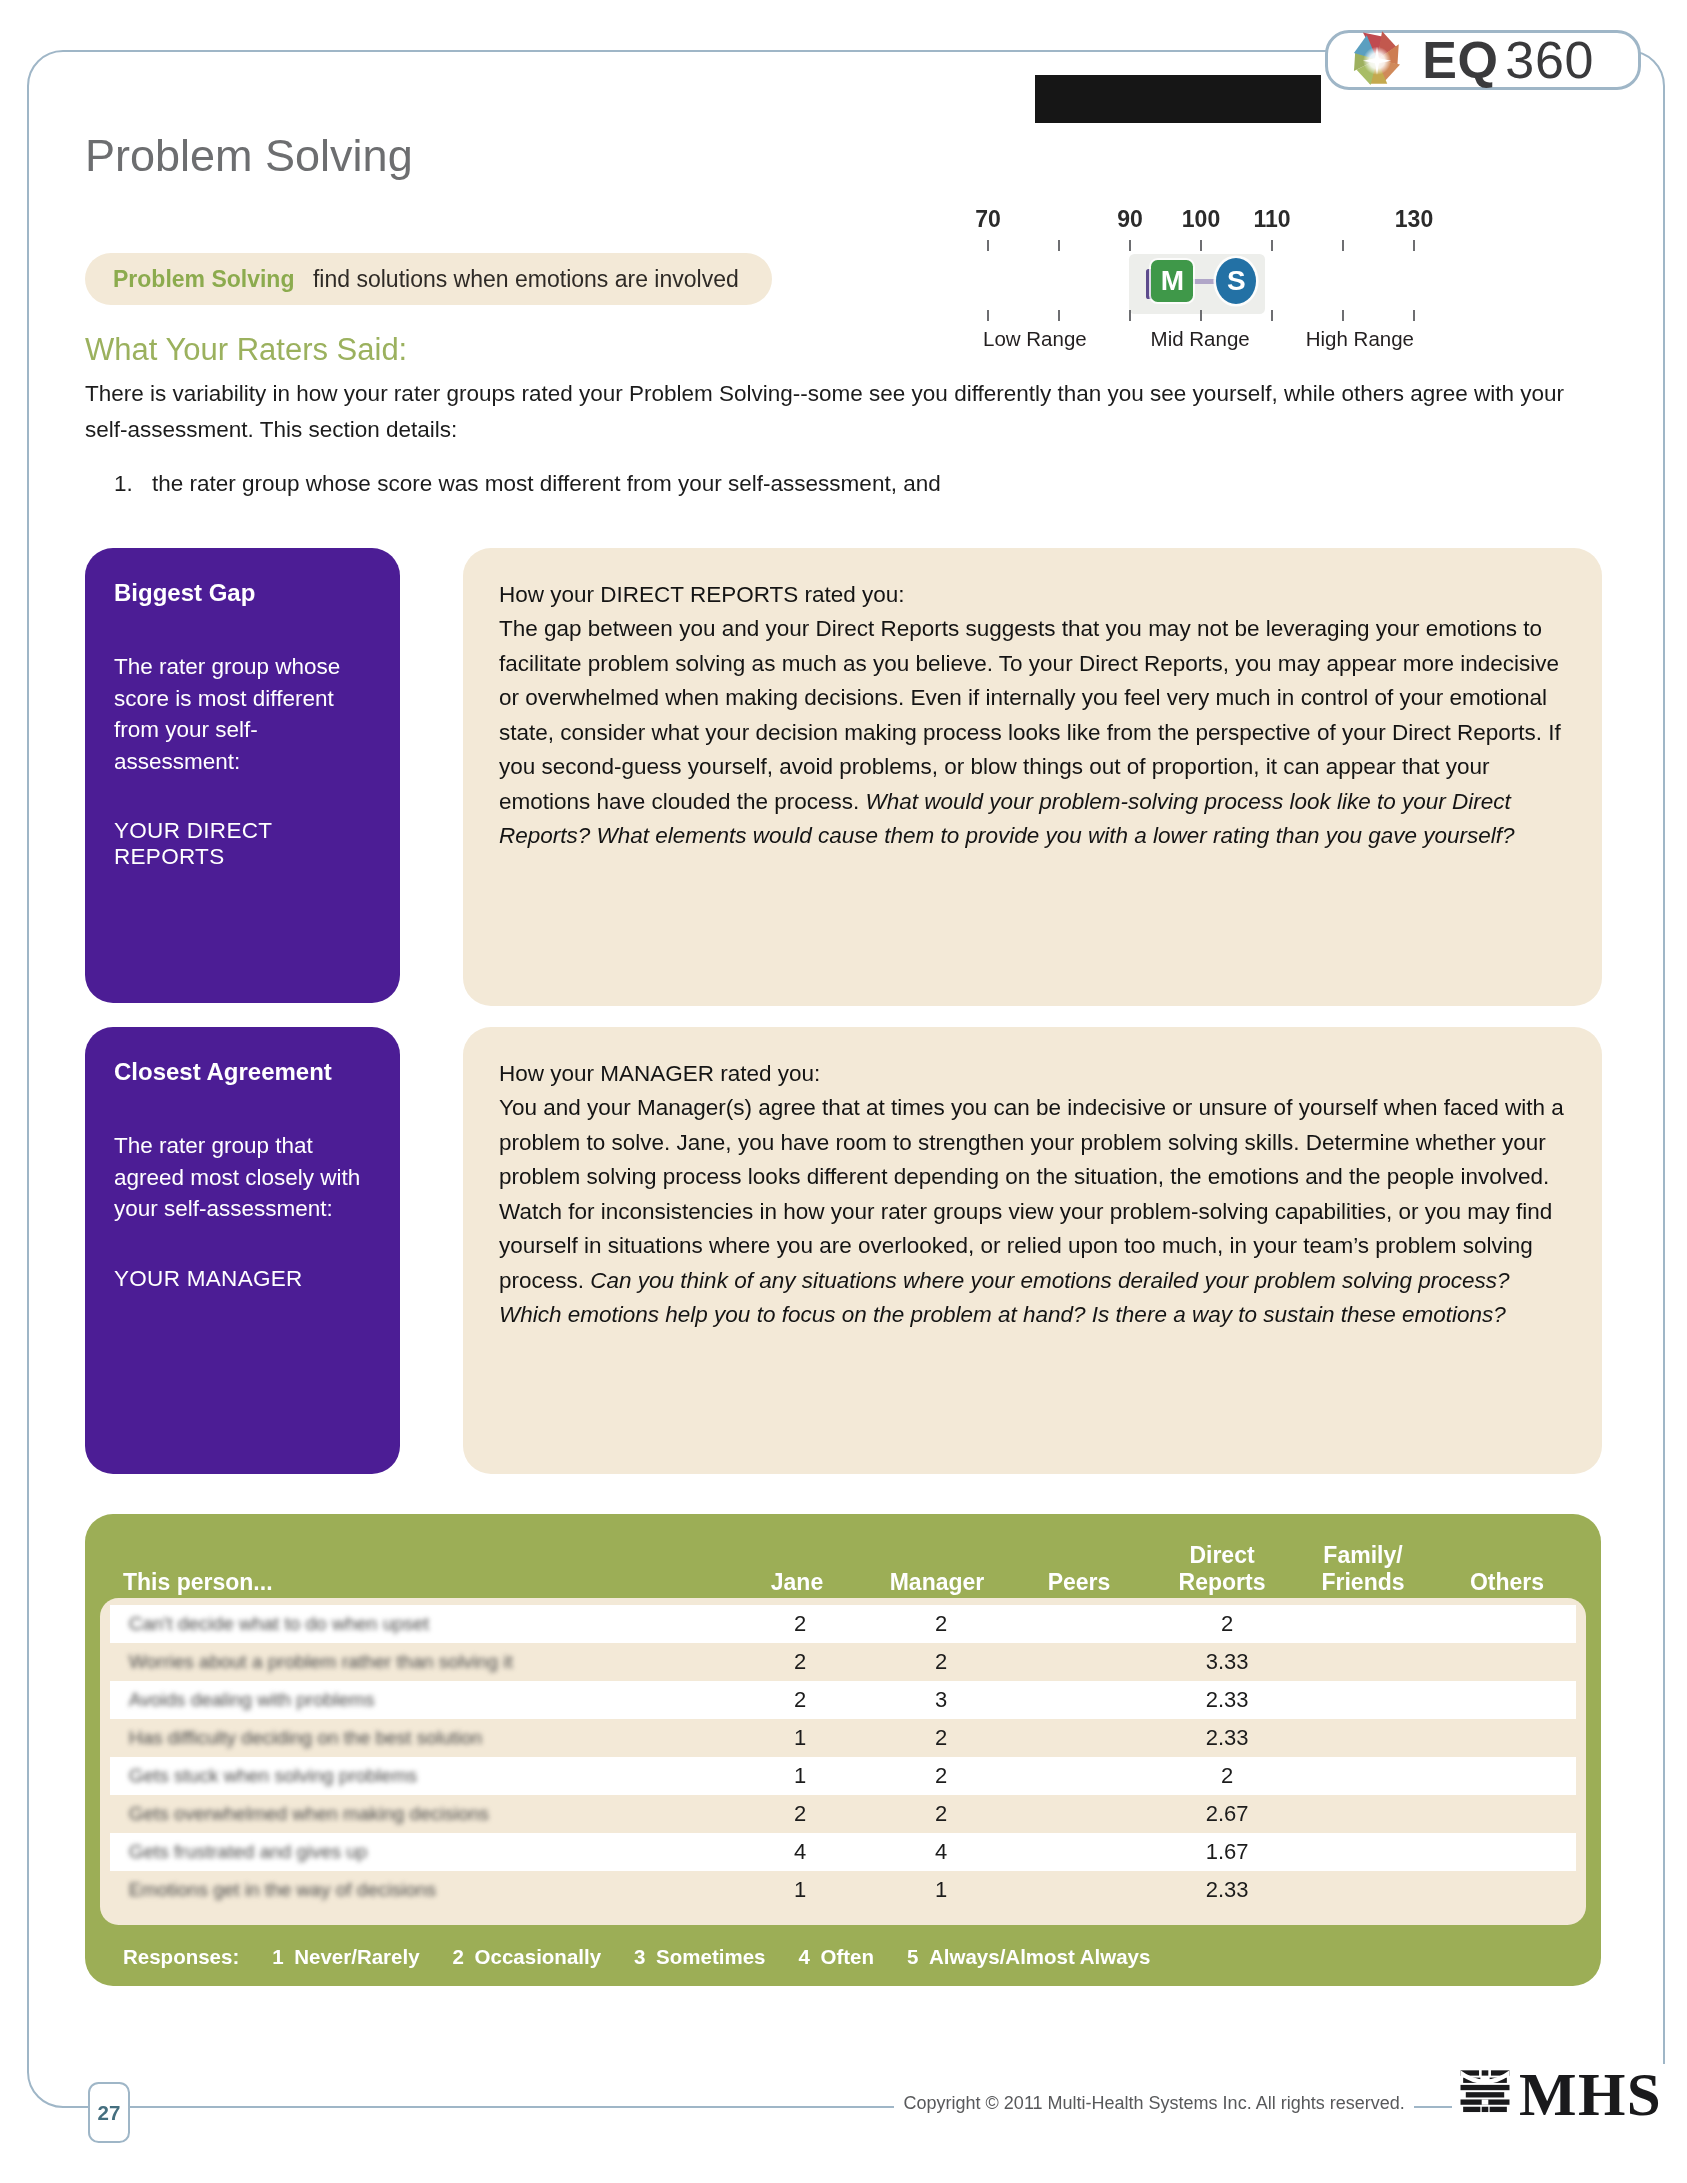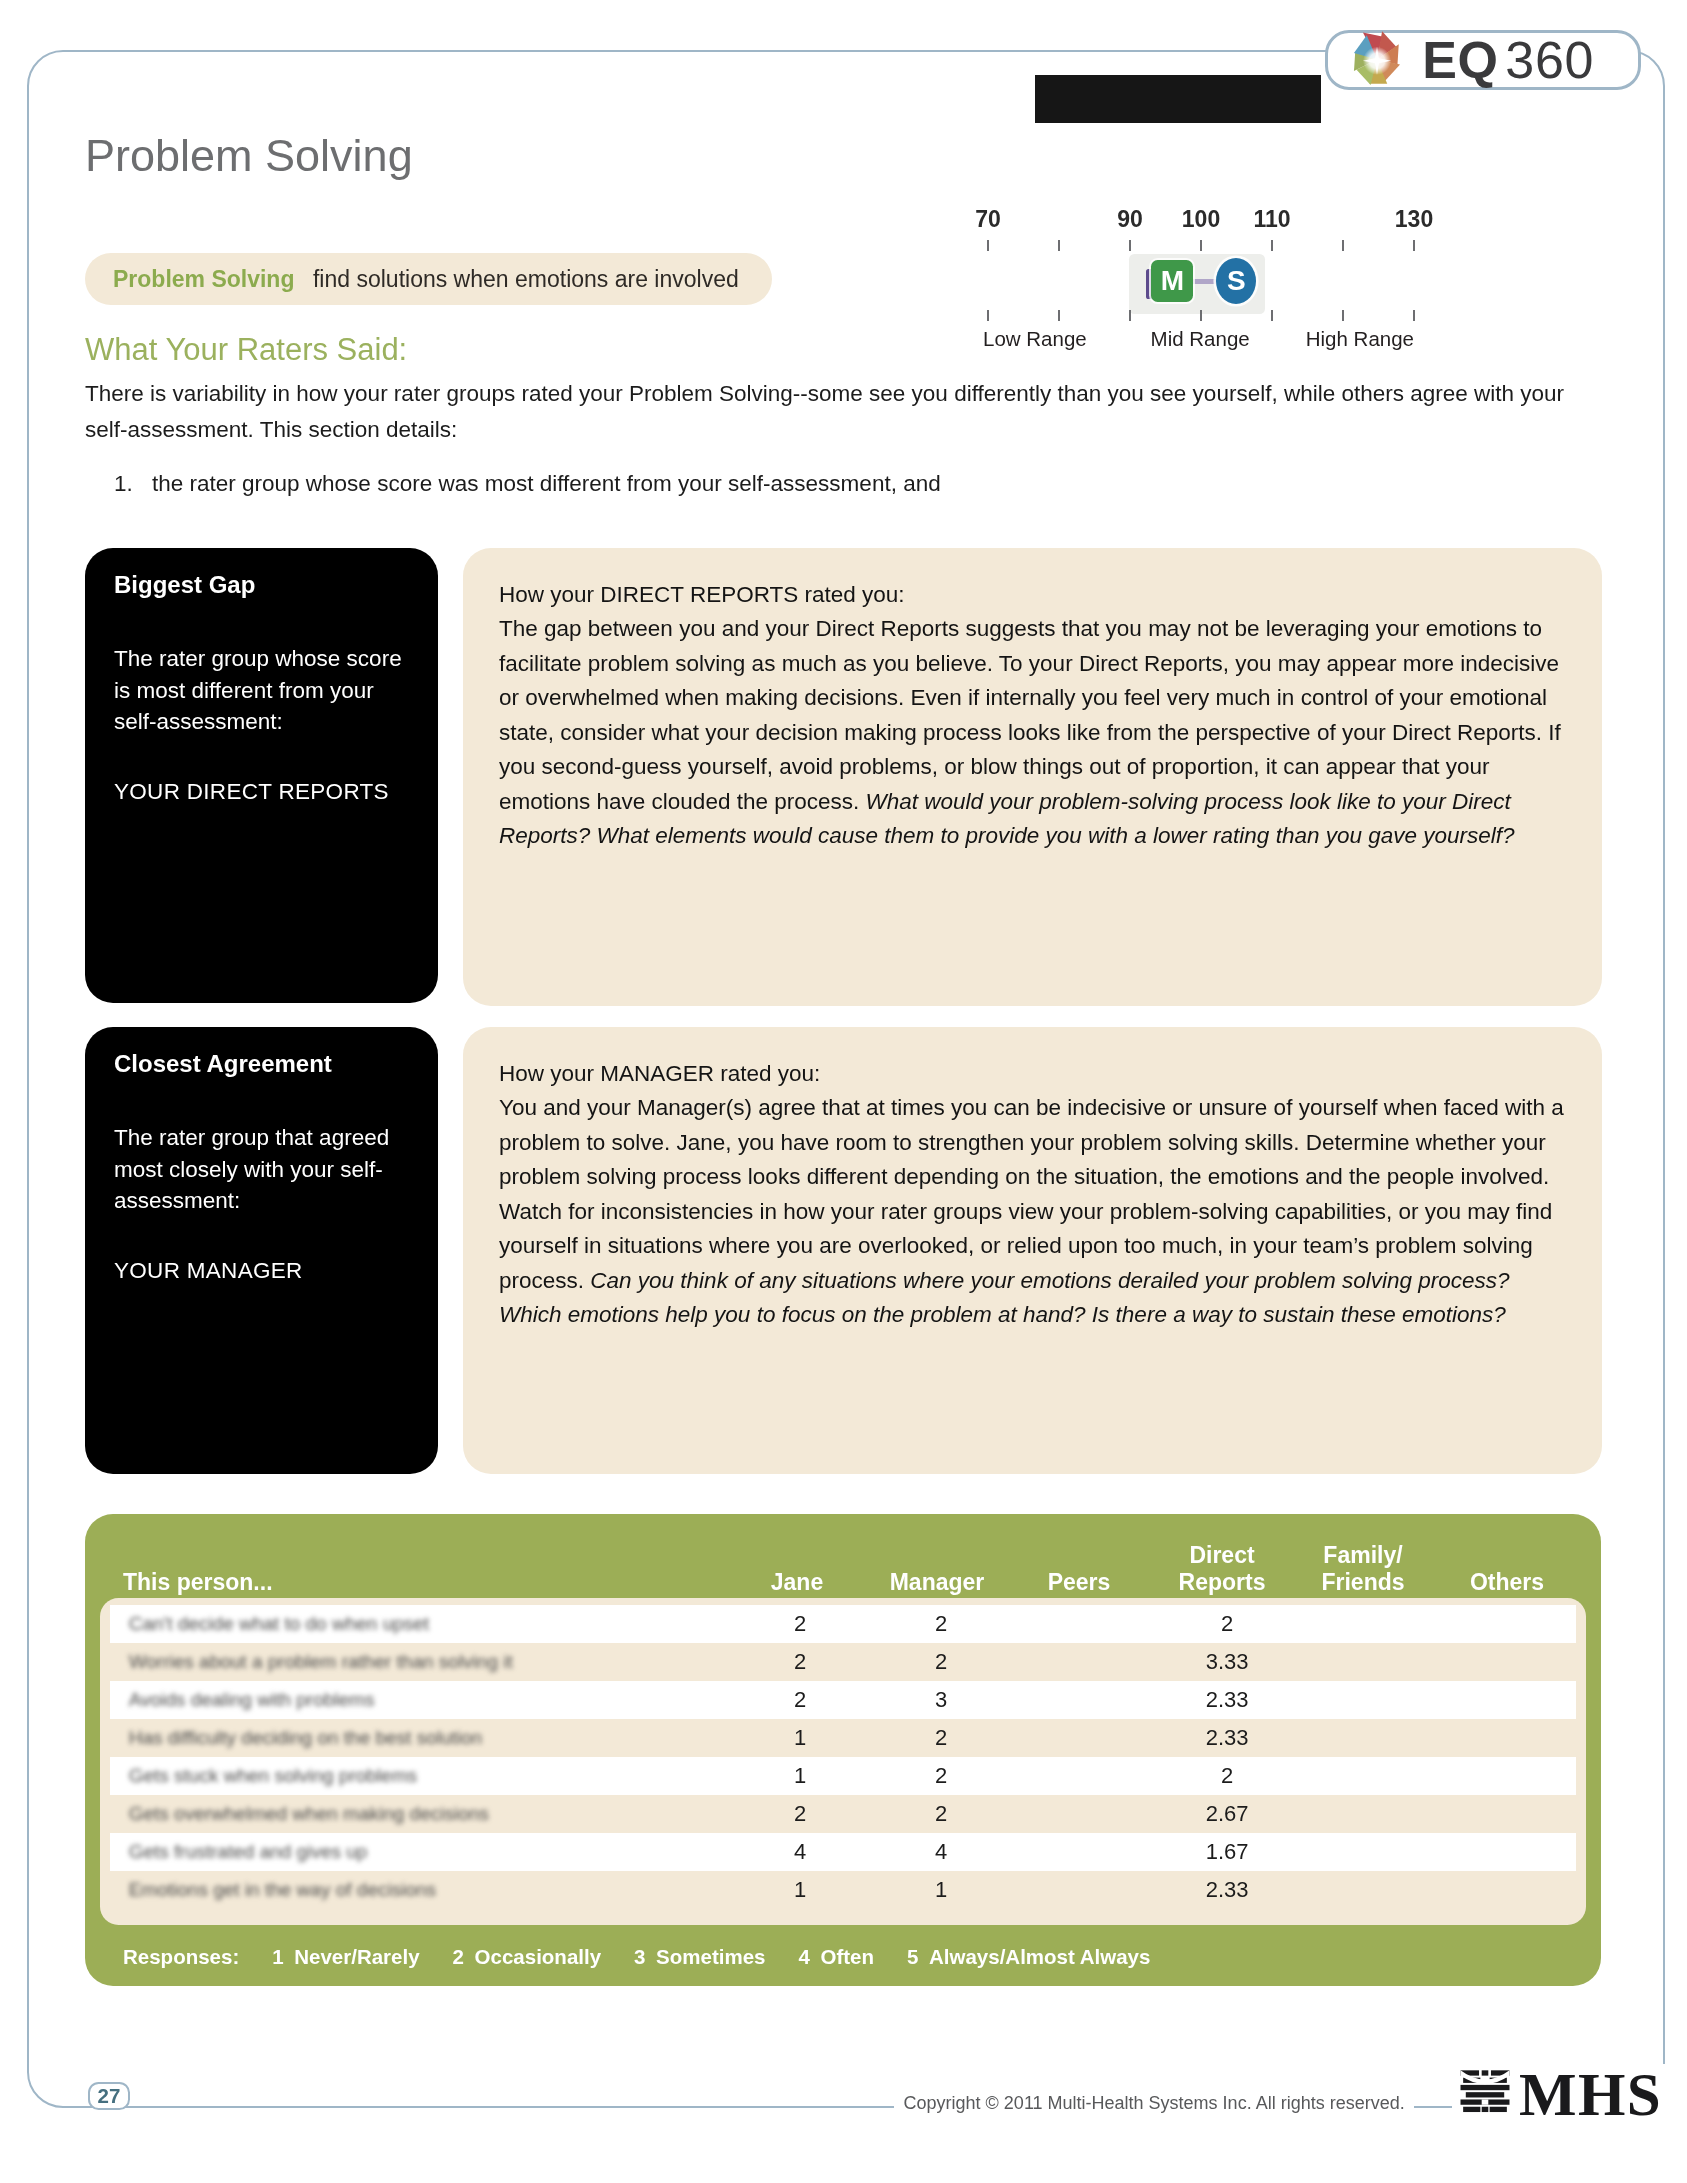--- a/index.html
+++ b/index.html
@@ -46,22 +46,22 @@
   .pill-name{color:#8cab4e;font-weight:700;font-size:23px;white-space:nowrap;}
   .pill-def{font-size:23px;color:#2e2a26;white-space:nowrap;}
 
   .raters-heading{position:absolute;left:85px;top:332px;font-size:31px;color:#9bb15e;z-index:2;}
 
   .intro{position:absolute;left:85px;top:376px;width:1522px;font-size:22.5px;line-height:1.6;color:#1c1c1c;z-index:2;}
   .list-item{position:absolute;left:114px;top:471px;font-size:22.5px;color:#1c1c1c;display:flex;z-index:2;}
   .list-num{width:38px;}
 
   
-  .gbox{position:absolute;left:85px;width:353px;background:#000000;border-radius:28px;color:#fff;
-        padding:23px 29px;box-sizing:border-box;z-index:2;}
+  .gbox{position:absolute;left:85px;width:315px;background:#4c1d95;border-radius:28px;color:#fff;
+        padding:31px 29px;box-sizing:border-box;z-index:2;}
   .gbox.row1{top:548px;height:455px;}
   .gbox.row2{top:1027px;height:447px;}
   .gbox-title{font-weight:700;font-size:24px;margin-bottom:44px;}
   .gbox-body{font-size:22.5px;line-height:1.4;margin-bottom:41px;}
   .gbox-group{font-size:22.5px;letter-spacing:0.3px;}
 
   .bbox{position:absolute;left:463px;width:1139px;background:#f3e9d7;border-radius:28px;
         padding:30px 36px;box-sizing:border-box;font-size:22.5px;line-height:1.53;color:#141414;z-index:2;}
   .bbox.row1{top:548px;height:458px;}
   .bbox.row2{top:1027px;height:447px;}
@@ -83,21 +83,21 @@
   .c-self{left:690px;} .c-manager{left:831px;} .c-peers{left:972px;}
   .c-dr{left:1117px;} .c-ff{left:1256px;} .c-others{left:1399px;}
 
   .legend{position:absolute;left:38px;bottom:17px;display:flex;gap:33px;align-items:baseline;
           color:#fff;font-weight:700;font-size:20.5px;white-space:nowrap;}
   .leg-item{display:flex;gap:10.6px;}
 
   .footnote{position:absolute;left:103px;top:2006px;width:1508px;font-size:17px;color:#77787b;z-index:2;}
 
   
-  .page-num{position:absolute;left:88px;top:2082px;width:42px;height:28px;border:2px solid #9fb6c7;
+  .page-num{position:absolute;left:88px;top:2082px;width:42px;height:61px;border:2px solid #9fb6c7;
             border-radius:10.6px;background:#fff;display:flex;align-items:center;justify-content:center;
             font-size:20.5px;font-weight:700;color:#456f7f;z-index:3;box-sizing:border-box;}
   .copyright{position:absolute;right:273px;top:2089px;font-size:18px;color:#58595b;background:#fff;
              padding:0 9.3px;z-index:3;line-height:29px;}
   .mhs{position:absolute;right:18.5px;top:2064px;background:#fff;display:flex;align-items:center;gap:8px;
        padding:0 6.6px;z-index:3;}
   .mhs-text{font-family:"Liberation Serif",serif;font-weight:700;font-size:61px;color:#1a1a1c;
             letter-spacing:1.3px;line-height:1;}
 </style>
 </head>

